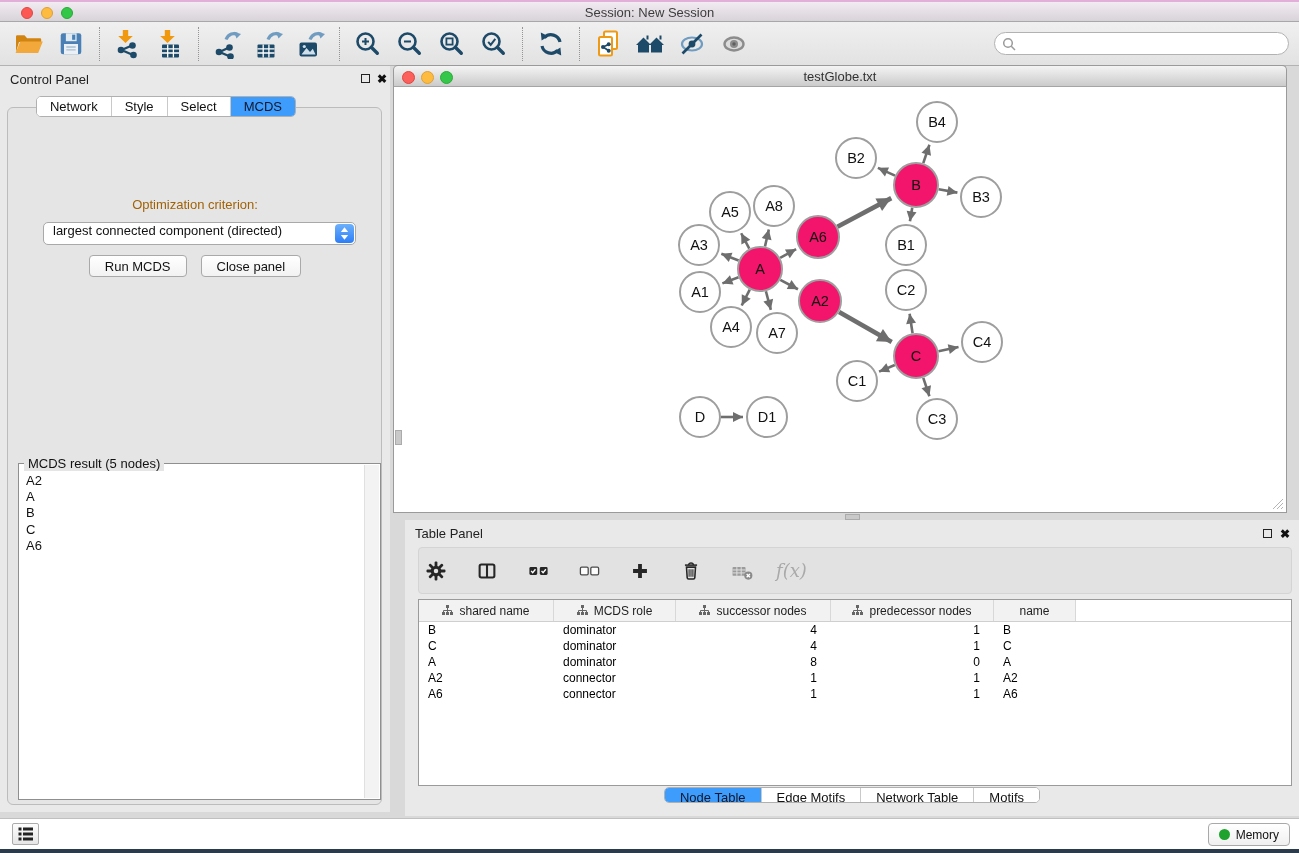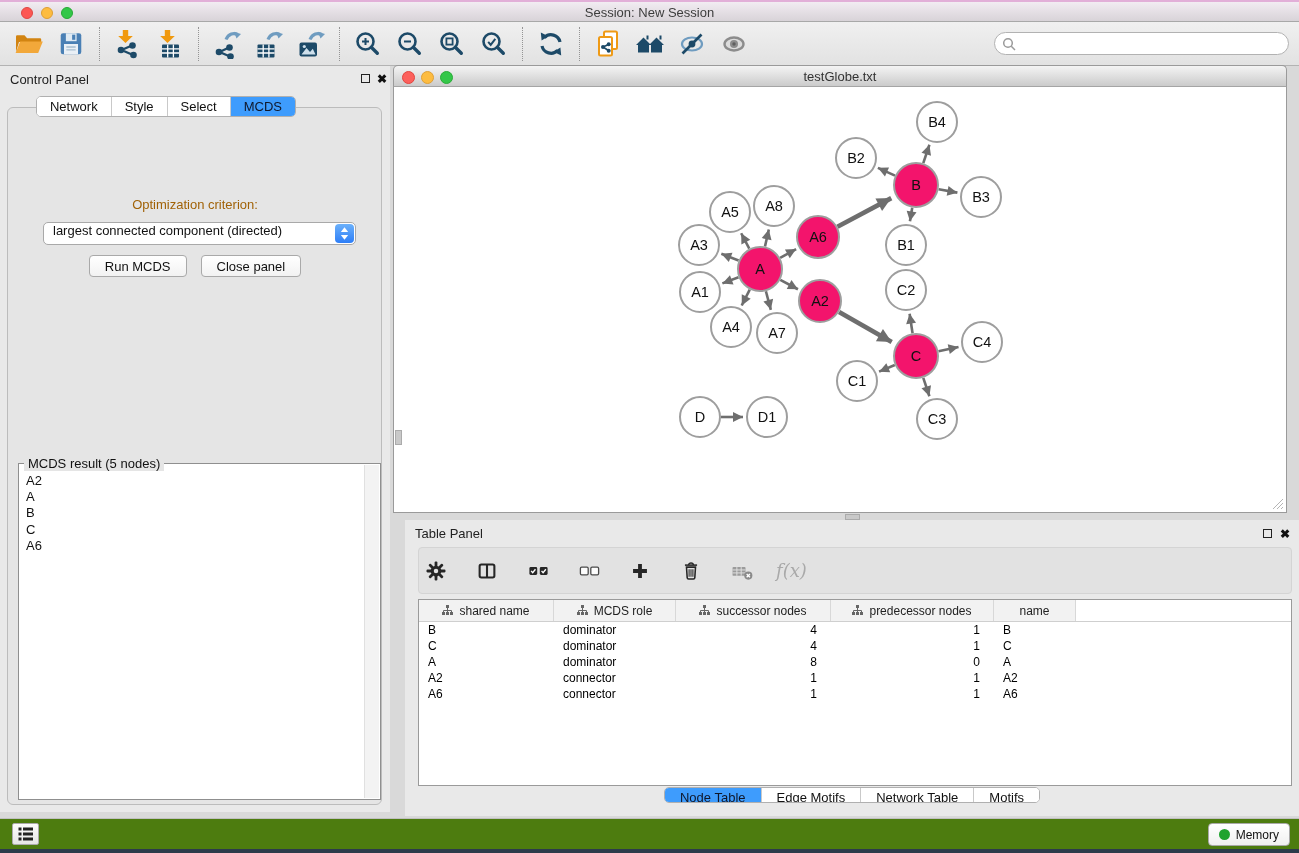--- a/index.html
+++ b/index.html
@@ -61,21 +61,21 @@
   .thead{display:flex;height:21px;border-bottom:1px solid #cfcfcf;}
   .th{background:#f2f2f2;border-right:1px solid #d8d8d8;display:flex;align-items:center;justify-content:center;gap:6px;font-size:12px;color:#222;box-sizing:border-box;}
   .trow{display:flex;height:16px;}
   .td{font-size:12px;color:#000;box-sizing:border-box;line-height:16px;white-space:nowrap;overflow:hidden;}
   .td.left{padding-left:9px;}
   .td.right{text-align:right;padding-right:14px;}
   .tp-tabs{position:absolute;left:0;width:894px;top:267px;text-align:center;}
   .tp-tabs .seg{height:16px;}
   .tp-tabs .seg button{padding:2px 15px;}
   
-  .statusbar{position:absolute;left:0;top:818px;width:1299px;height:31px;background:#4d7c0f;border-top:1px solid #c0c0c0;box-sizing:border-box;}
+  .statusbar{position:absolute;left:0;top:818px;width:1299px;height:31px;background:#ffffff;border-top:1px solid #c0c0c0;box-sizing:border-box;}
   .list-btn{position:absolute;left:12px;top:4px;width:27px;height:22px;background:linear-gradient(#fdfdfd,#e6e6e6);border:1px solid #ababab;border-radius:2px;display:flex;align-items:center;justify-content:center;padding:0;}
   .mem-btn{position:absolute;right:9px;top:4px;height:23px;background:linear-gradient(#ffffff,#f0f0f0);border:1px solid #a9a9a9;border-radius:4px;display:flex;align-items:center;gap:6px;padding:0 10px;font-family:"Liberation Sans",sans-serif;font-size:12px;color:#111;}
   .mem-dot{width:11px;height:11px;border-radius:50%;background:#1fa32e;}
   .wallpaper{position:absolute;left:0;top:849px;width:1299px;height:4px;background:#2c3b4b;}
 </style>
 </head>
 <body>
 
 <div class="app">
 

